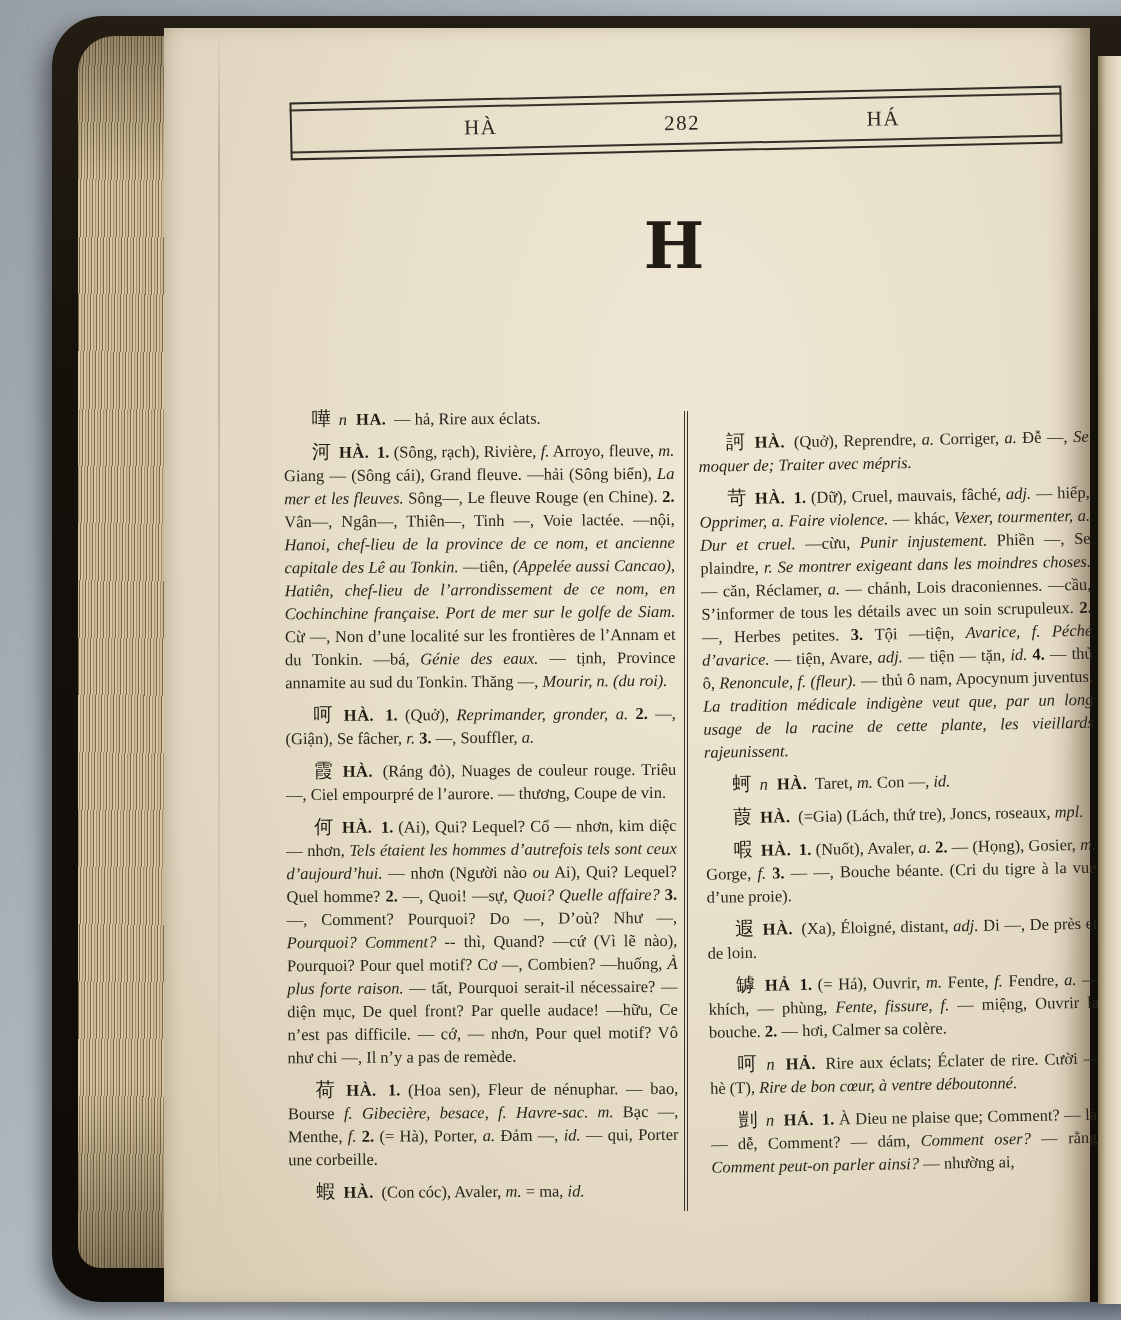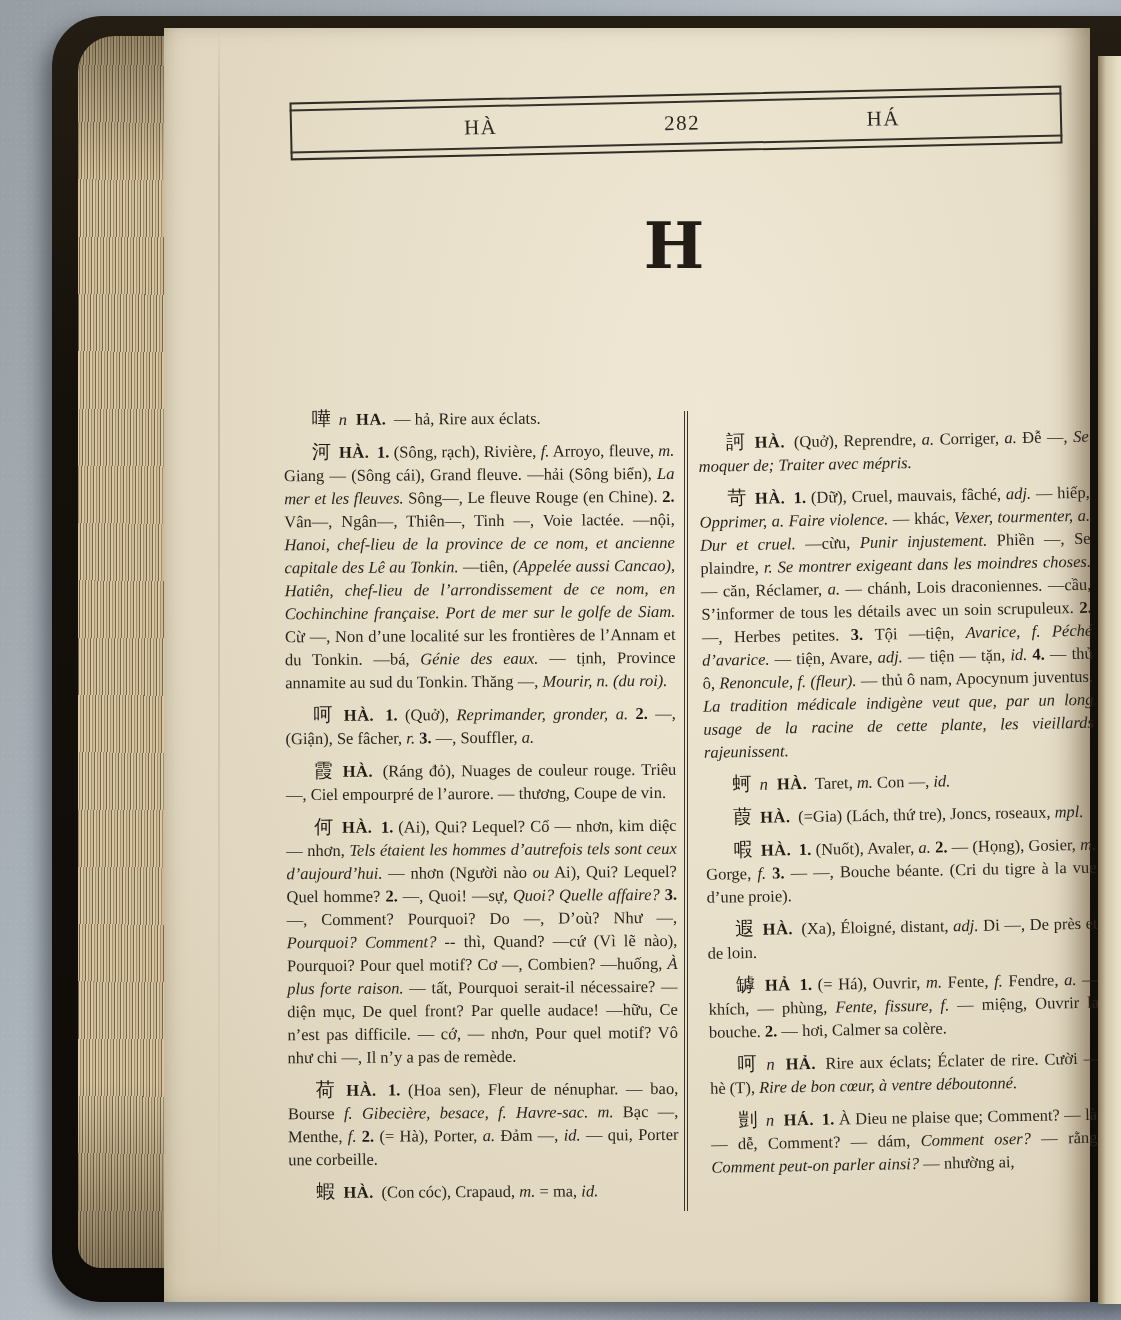--- a/index.html
+++ b/index.html
@@ -92,21 +92,21 @@
       </div>
       <div class="section-letter">H</div>
       <div class="text-block">
         <div class="col col-left" id="col-left">
             <p class="entry"><span class="cjk">嘩</span><span class="nom">n </span><span class="head">HA. </span><span class="seg-r">— hả, Rire aux éclats.</span></p>
             <p class="entry"><span class="cjk">河</span><span class="head">HÀ. </span><span class="seg-b">1. </span><span class="seg-r">(Sông, rạch), Rivière, </span><span class="seg-i">f.</span><span class="seg-r"> Arroyo, fleuve, </span><span class="seg-i">m.</span><span class="seg-r"> Giang — (Sông cái), Grand fleuve. —hải (Sông biển), </span><span class="seg-i">La mer et les fleuves.</span><span class="seg-r"> Sông—, Le fleuve Rouge (en Chine). </span><span class="seg-b">2. </span><span class="seg-r">Vân—, Ngân—, Thiên—, Tinh —, Voie lactée. —nội, </span><span class="seg-i">Hanoi, chef-lieu de la province de ce nom, et ancienne capitale des Lê au Tonkin.</span><span class="seg-r"> —tiên, </span><span class="seg-i">(Appelée aussi Cancao), Hatiên, chef-lieu de l’arrondissement de ce nom, en Cochinchine française. Port de mer sur le golfe de Siam.</span><span class="seg-r"> Cừ —, Non d’une localité sur les frontières de l’Annam et du Tonkin. —bá, </span><span class="seg-i">Génie des eaux.</span><span class="seg-r"> — tịnh, Province annamite au sud du Tonkin. Thăng —, </span><span class="seg-i">Mourir, n. (du roi).</span></p>
             <p class="entry"><span class="cjk">呵</span><span class="head">HÀ. </span><span class="seg-b">1. </span><span class="seg-r">(Quở), </span><span class="seg-i">Reprimander, gronder, a.</span><span class="seg-r"> </span><span class="seg-b">2. </span><span class="seg-r">—, (Giận), Se fâcher, </span><span class="seg-i">r.</span><span class="seg-r"> </span><span class="seg-b">3. </span><span class="seg-r">—, Souffler, </span><span class="seg-i">a.</span></p>
             <p class="entry"><span class="cjk">霞</span><span class="head">HÀ. </span><span class="seg-r">(Ráng đỏ), Nuages de couleur rouge. Triêu —, Ciel empourpré de l’aurore. — thương, Coupe de vin.</span></p>
             <p class="entry"><span class="cjk">何</span><span class="head">HÀ. </span><span class="seg-b">1. </span><span class="seg-r">(Ai), Qui? Lequel? Cổ — nhơn, kim diệc — nhơn, </span><span class="seg-i">Tels étaient les hommes d’autrefois tels sont ceux d’aujourd’hui.</span><span class="seg-r"> — nhơn (Người nào </span><span class="seg-i">ou</span><span class="seg-r"> Ai), Qui? Lequel? Quel homme? </span><span class="seg-b">2. </span><span class="seg-r">—, Quoi! —sự, </span><span class="seg-i">Quoi? Quelle affaire?</span><span class="seg-r"> </span><span class="seg-b">3. </span><span class="seg-r">—, Comment? Pourquoi? Do —, D’où? Như —, </span><span class="seg-i">Pourquoi? Comment?</span><span class="seg-r"> -- thì, Quand? —cứ (Vì lẽ nào), Pourquoi? Pour quel motif? Cơ —, Combien? —huống, </span><span class="seg-i">À plus forte raison.</span><span class="seg-r"> — tất, Pourquoi serait-il nécessaire? — diện mục, De quel front? Par quelle audace! —hữu, Ce n’est pas difficile. — cớ, — nhơn, Pour quel motif? Vô như chi —, Il n’y a pas de remède.</span></p>
             <p class="entry"><span class="cjk">荷</span><span class="head">HÀ. </span><span class="seg-b">1. </span><span class="seg-r">(Hoa sen), Fleur de nénuphar. — bao, Bourse </span><span class="seg-i">f.</span><span class="seg-r"> </span><span class="seg-i">Gibecière, besace, f. Havre-sac.</span><span class="seg-r"> </span><span class="seg-i">m.</span><span class="seg-r"> Bạc —, Menthe, </span><span class="seg-i">f.</span><span class="seg-r"> </span><span class="seg-b">2. </span><span class="seg-r">(= Hà), Porter, </span><span class="seg-i">a.</span><span class="seg-r"> Đảm —, </span><span class="seg-i">id.</span><span class="seg-r"> — qui, Porter une corbeille.</span></p>
-            <p class="entry"><span class="cjk">蝦</span><span class="head">HÀ. </span><span class="seg-r">(Con cóc), Crapaud, </span><span class="seg-i">m.</span><span class="seg-r"> = ma, </span><span class="seg-i">id.</span></p>
+            <p class="entry"><span class="cjk">蝦</span><span class="head">HÀ. </span><span class="seg-r">(Con cóc), Avaler, </span><span class="seg-i">m.</span><span class="seg-r"> = ma, </span><span class="seg-i">id.</span></p>
           </div>
         <div class="col-rule"></div>
         <div class="col col-right" id="col-right">
             <p class="entry"><span class="cjk">訶</span><span class="head">HÀ. </span><span class="seg-r">(Quở), Reprendre, </span><span class="seg-i">a.</span><span class="seg-r"> Corriger, </span><span class="seg-i">a.</span><span class="seg-r"> Đễ —, </span><span class="seg-i">Se moquer de; Traiter avec mépris.</span></p>
             <p class="entry"><span class="cjk">苛</span><span class="head">HÀ. </span><span class="seg-b">1. </span><span class="seg-r">(Dữ), Cruel, mauvais, fâché, </span><span class="seg-i">adj.</span><span class="seg-r"> — hiếp, </span><span class="seg-i">Opprimer, a. Faire violence.</span><span class="seg-r"> — khác, </span><span class="seg-i">Vexer, tourmenter, a. Dur et cruel.</span><span class="seg-r"> —cừu, </span><span class="seg-i">Punir injustement.</span><span class="seg-r"> Phiền —, Se plaindre, </span><span class="seg-i">r. Se montrer exigeant dans les moindres choses.</span><span class="seg-r"> — căn, Réclamer, </span><span class="seg-i">a.</span><span class="seg-r"> — chánh, Lois draconiennes. —cầu, S’informer de tous les détails avec un soin scrupuleux. </span><span class="seg-b">2. </span><span class="seg-r">—, Herbes petites. </span><span class="seg-b">3. </span><span class="seg-r">Tội —tiện, </span><span class="seg-i">Avarice, f. Péché d’avarice.</span><span class="seg-r"> — tiện, Avare, </span><span class="seg-i">adj.</span><span class="seg-r"> — tiện — tặn, </span><span class="seg-i">id.</span><span class="seg-r"> </span><span class="seg-b">4. </span><span class="seg-r">— thủ ô, </span><span class="seg-i">Renoncule, f. (fleur).</span><span class="seg-r"> — thủ ô nam, Apocynum juventus. </span><span class="seg-i">La tradition médicale indigène veut que, par un long usage de la racine de cette plante, les vieillards rajeunissent.</span></p>
             <p class="entry"><span class="cjk">蚵</span><span class="nom">n </span><span class="head">HÀ. </span><span class="seg-r">Taret, </span><span class="seg-i">m.</span><span class="seg-r"> Con —, </span><span class="seg-i">id.</span></p>
             <p class="entry"><span class="cjk">葭</span><span class="head">HÀ. </span><span class="seg-r">(=Gia) (Lách, thứ tre), Joncs, roseaux, </span><span class="seg-i">mpl.</span></p>
             <p class="entry"><span class="cjk">㗇</span><span class="head">HÀ. </span><span class="seg-b">1. </span><span class="seg-r">(Nuốt), Avaler, </span><span class="seg-i">a.</span><span class="seg-r"> </span><span class="seg-b">2. </span><span class="seg-r">— (Họng), Gosier, </span><span class="seg-i">m.</span><span class="seg-r"> Gorge, </span><span class="seg-i">f.</span><span class="seg-r"> </span><span class="seg-b">3. </span><span class="seg-r">— —, Bouche béante. (Cri du tigre à la vue d’une proie).</span></p>
             <p class="entry"><span class="cjk">遐</span><span class="head">HÀ. </span><span class="seg-r">(Xa), Éloigné, distant, </span><span class="seg-i">adj.</span><span class="seg-r"> Di —, De près et de loin.</span></p>
             <p class="entry"><span class="cjk">罅</span><span class="head">HẢ </span><span class="seg-b">1. </span><span class="seg-r">(= Há), Ouvrir, </span><span class="seg-i">m.</span><span class="seg-r"> Fente, </span><span class="seg-i">f.</span><span class="seg-r"> Fendre, </span><span class="seg-i">a.</span><span class="seg-r"> — khích, — phùng, </span><span class="seg-i">Fente, fissure, f.</span><span class="seg-r"> — miệng, Ouvrir la bouche. </span><span class="seg-b">2. </span><span class="seg-r">— hơi, Calmer sa colère.</span></p>

